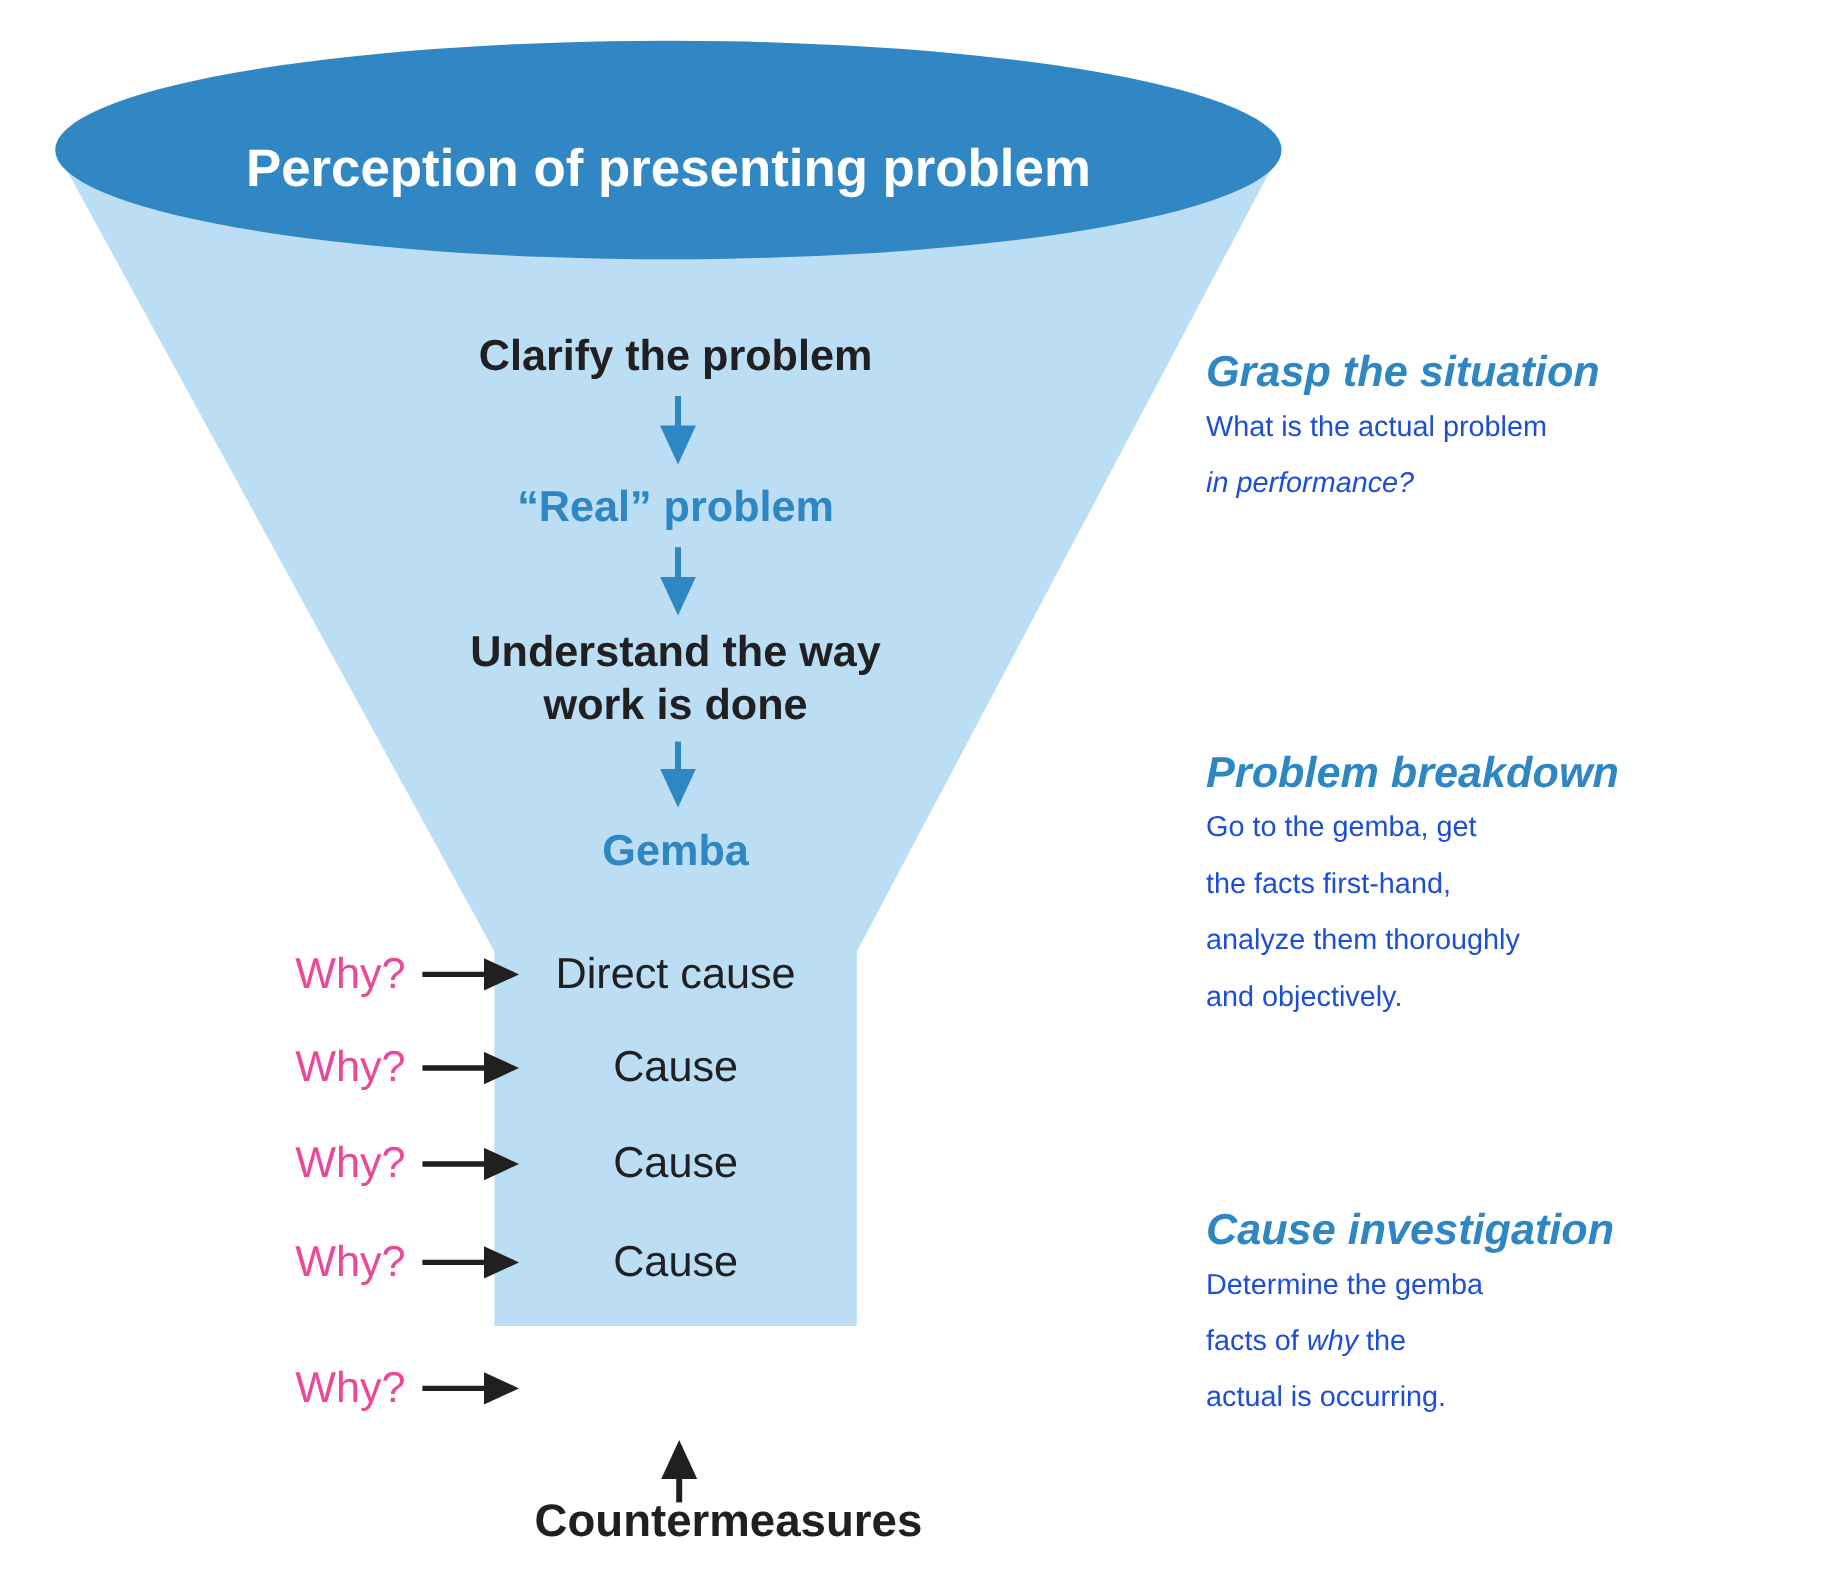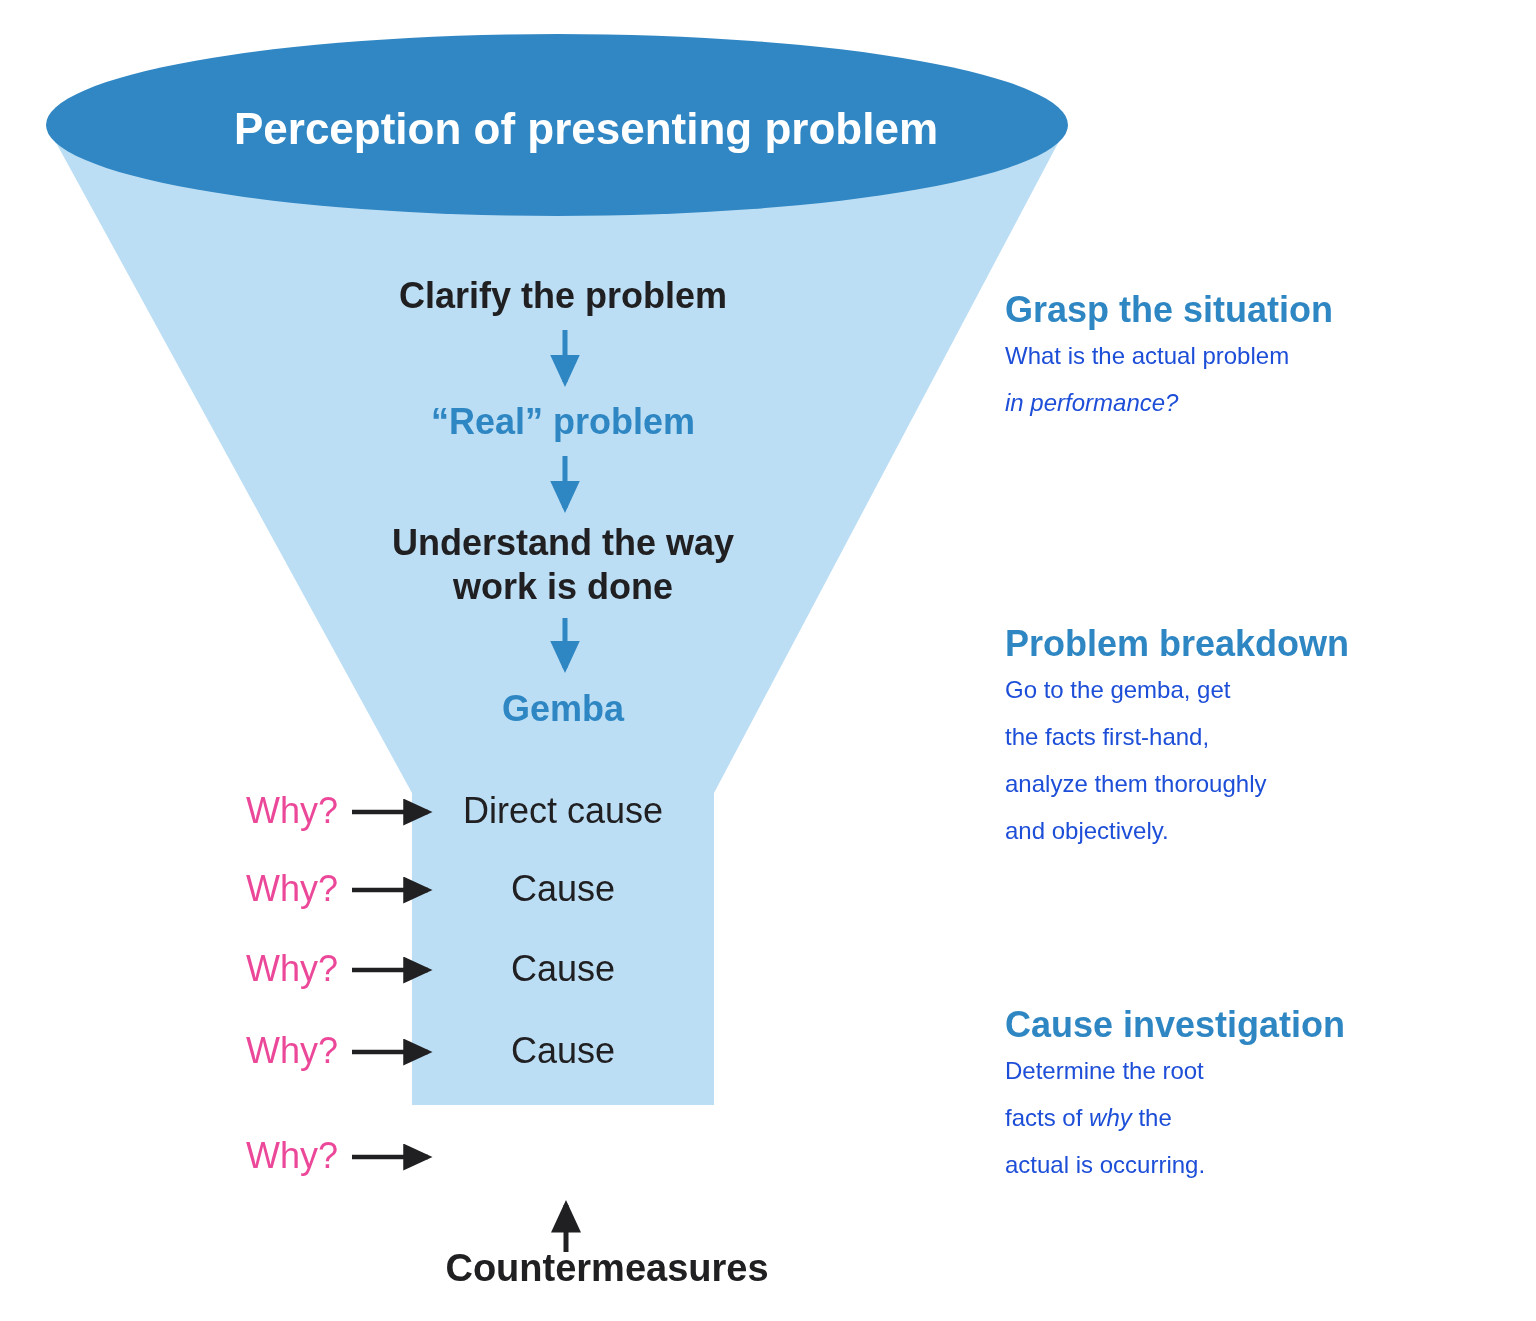--- a/index.html
+++ b/index.html
@@ -15,21 +15,21 @@
   .centered { transform:translateX(-50%); text-align:center; }
   .blue { color:#2e86c3; }
   .dark { color:#202022; }
   .funnel-title { font-size:44px; font-weight:700; color:#ffffff; white-space:nowrap; }
   .step { font-size:36px; font-weight:700; line-height:44px; white-space:nowrap; }
   .why { font-size:36px; color:#ec4899; white-space:nowrap; }
   .answer { font-size:36px; color:#202022; white-space:nowrap; }
   .root-answer { font-size:38px; font-weight:700; color:#2e86c3; white-space:nowrap; }
   .counter { font-size:38px; font-weight:700; color:#202022; white-space:nowrap;margin-left:44px; }
   .ann { width:520px; }
-  .ann-heading { font-size:36px; font-weight:700; color:#2e86c3; line-height:44px; }
+  .ann-heading { font-size:36px; font-weight:700; color:#2e86c3; line-height:44px;font-style:italic; }
   .ann-body { font-size:24px; color:#1d4ed8; line-height:47px; }
   .ital { font-style:italic; }
   svg { display:block; }
 </style>
 </head>
 <body>
 
 <div class="canvas">
 
   <svg class="abs" style="left:0; top:0;" width="1536" height="1321" viewBox="0 0 1536 1321">
@@ -52,21 +52,21 @@
 
     <line x1="352" y1="812" x2="428" y2="812" stroke="#202022" stroke-width="4.5" marker-end="url(#ah-black)"></line>
     <line x1="352" y1="890" x2="428" y2="890" stroke="#202022" stroke-width="4.5" marker-end="url(#ah-black)"></line>
     <line x1="352" y1="970" x2="428" y2="970" stroke="#202022" stroke-width="4.5" marker-end="url(#ah-black)"></line>
     <line x1="352" y1="1052" x2="428" y2="1052" stroke="#202022" stroke-width="4.5" marker-end="url(#ah-black)"></line>
     <line x1="352" y1="1157" x2="428" y2="1157" stroke="#202022" stroke-width="4.5" marker-end="url(#ah-black)"></line>
 
     <line x1="566" y1="1252" x2="566" y2="1205" stroke="#202022" stroke-width="5" marker-end="url(#ah-black)"></line>
   </svg>
 
-  <div class="abs centered funnel-title" style="left:557px; top:104px;margin-left:29px;">Perception of presenting problem</div>
+  <div class="abs centered funnel-title" style="left:557px; top:116px;">Perception of presenting problem</div>
 
   <div class="abs centered step dark" style="left:563px; top:274px;">Clarify the problem</div>
 
   <div class="abs centered step blue" style="left:563px; top:400px;">“Real” problem</div>
 
   <div class="abs centered step dark" style="left:563px; top:521px;">
     <div>Understand the way</div>
     <div>work is done</div>
   </div>
 
@@ -102,19 +102,19 @@
       <div>Go to the gemba, get</div>
       <div>the facts first-hand,</div>
       <div>analyze them thoroughly</div>
       <div>and objectively.</div>
     </div>
   </div>
 
   <div class="abs ann" style="left:1005px; top:1003px;">
     <div class="ann-heading">Cause investigation</div>
     <div class="ann-body">
-      <div>Determine the root</div>
+      <div>Determine the gemba</div>
       <div><span>facts of </span><span class="ital">why</span><span> the</span></div>
       <div>actual is occurring.</div>
     </div>
   </div>
 
 </div>
 
 </body></html>

